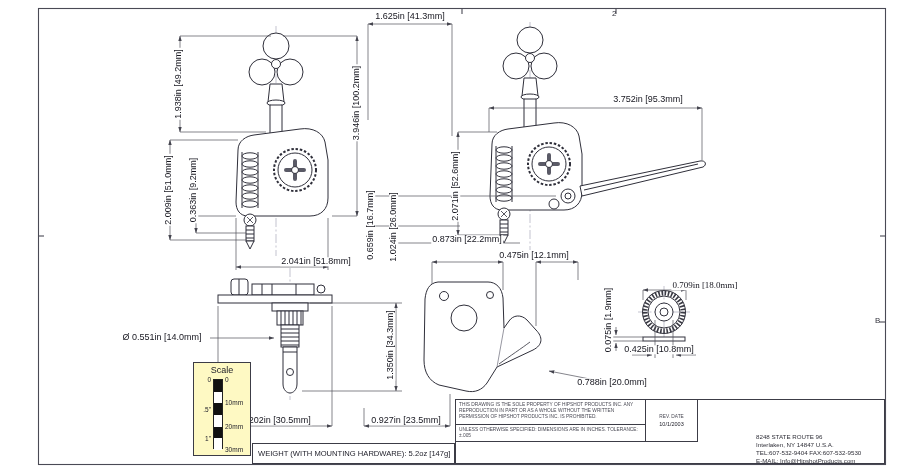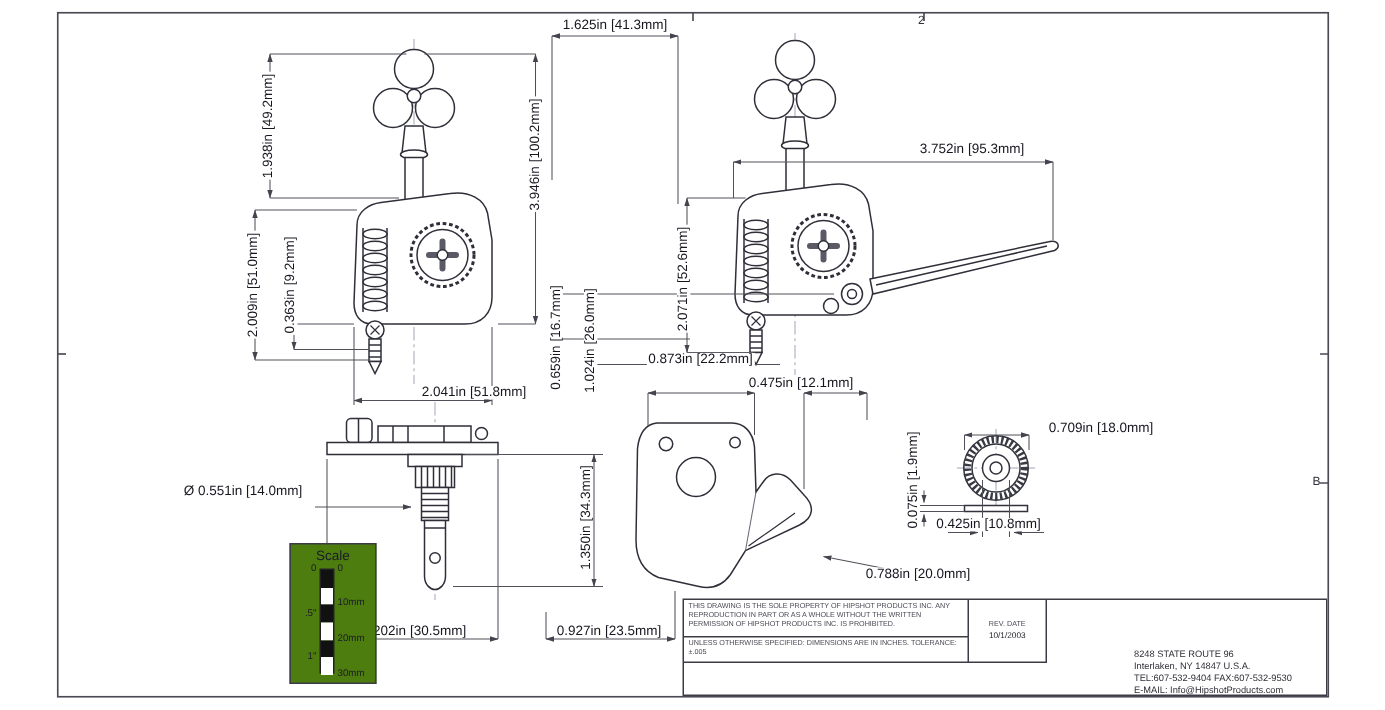--- a/index.html
+++ b/index.html
@@ -4,21 +4,21 @@
 <style>
   html,body{margin:0;padding:0;background:#fff;}
   .sheet{position:relative;width:923px;height:473px;background:#ffffff;overflow:hidden;
          font-family:"Liberation Sans",sans-serif;color:#1b1b26;}
   .sheet svg.linework{position:absolute;left:0;top:0;z-index:1;}
   .dim{position:absolute;z-index:3;transform:translate(-50%,-50%);font-size:9px;
        background:#fff;padding:0 1px;white-space:nowrap;color:#16161f;line-height:1.05;}
   .dim.rot{transform:translate(-50%,-50%) rotate(-90deg);}
   .zone{position:absolute;z-index:2;font-size:8px;color:#33333d;}
   .scalebox{position:absolute;left:193px;top:362px;width:56px;height:92px;z-index:3;
-            border:1px solid #3c3c46;background:#4d7c0f;}
+            border:1px solid #3c3c46;background:#fef9c3;}
   .scalebox .sc-title{position:absolute;left:0;top:2px;width:100%;text-align:center;font-size:9px;}
   .ruler{position:absolute;left:19px;top:16px;width:10px;height:70px;border:1px solid #222;box-sizing:border-box;}
   .ruler .seg{width:100%;height:11.66px;}
   .seg.b{background:#111;} .seg.w{background:#fff;}
   .sc-r{position:absolute;left:31px;font-size:6.5px;transform:translateY(-50%);white-space:nowrap;}
   .sc-l{position:absolute;left:2px;width:15px;text-align:right;font-size:6.5px;transform:translateY(-50%);white-space:nowrap;}
   .weightcell{position:absolute;left:252px;top:443px;width:203px;height:21px;z-index:3;
               border:1px solid #3c3c46;background:#fff;display:flex;align-items:center;
               padding-left:5px;box-sizing:border-box;font-size:7.6px;}
   .tblock{position:absolute;left:455px;top:399px;width:430px;height:65px;z-index:3;
@@ -242,48 +242,49 @@
   <div class="dim rot" style="left:357px;top:103px;">3.946in [100.2mm]</div>
   <div class="dim rot" style="left:169px;top:190px;">2.009in [51.0mm]</div>
   <div class="dim rot" style="left:194px;top:190px;">0.363in [9.2mm]</div>
   <div class="dim" style="left:276px;top:262px;margin-left:40px;">2.041in [51.8mm]</div>
   <div class="dim rot" style="left:371px;top:225px;">0.659in [16.7mm]</div>
   <div class="dim rot" style="left:394px;top:227px;">1.024in [26.0mm]</div>
   <div class="dim" style="left:648px;top:100px;">3.752in [95.3mm]</div>
   <div class="dim rot" style="left:456px;top:186px;">2.071in [52.6mm]</div>
   <div class="dim" style="left:467px;top:240px;">0.873in [22.2mm]</div>
   <div class="dim" style="left:534px;top:256px;">0.475in [12.1mm]</div>
-  <div class="dim" style="left:734px;top:286px;">0.709in [18.0mm]</div>
+  <div class="dim" style="left:705px;top:286px;font-family:Liberation Serif, serif;">0.709in [18.0mm]</div>
   <div class="dim rot" style="left:609px;top:320px;">0.075in [1.9mm]</div>
   <div class="dim" style="left:659px;top:350px;text-align:right;">0.425in [10.8mm]</div>
   <div class="dim" style="left:612px;top:383px;">0.788in [20.0mm]</div>
   <div class="dim rot" style="left:391px;top:345px;">1.350in [34.3mm]</div>
   <div class="dim" style="left:406px;top:421px;">0.927in [23.5mm]</div>
   <div class="dim" style="left:276px;top:421px;">1.202in [30.5mm]</div>
-  <div class="dim" style="left:162px;top:328px;">Ø 0.551in [14.0mm]</div>
+  <div class="dim" style="left:162px;top:338px;">Ø 0.551in [14.0mm]</div>
 
   <div class="scalebox">
     <div class="sc-title">Scale</div>
     <div class="ruler">
       <div class="seg b"></div>
         <div class="seg w"></div>
         <div class="seg b"></div>
       <div class="seg w"></div>
         <div class="seg b"></div>
         <div class="seg w"></div>
     </div>
     <div class="sc-r" style="top:16px;">0</div>
     <div class="sc-r" style="top:39px;">10mm</div>
     <div class="sc-r" style="top:63px;">20mm</div>
     <div class="sc-r" style="top:86px;">30mm</div>
     <div class="sc-l" style="top:16px;">0</div>
     <div class="sc-l" style="top:46px;">.5"</div>
     <div class="sc-l" style="top:75px;">1"</div>
   </div>
 
+  <div class="weightcell">WEIGHT (WITH MOUNTING HARDWARE): 5.2oz [147g]</div>
 
   <div class="tblock">
     <div class="tb-cell tb-legal">THIS DRAWING IS THE SOLE PROPERTY OF HIPSHOT PRODUCTS INC. ANY REPRODUCTION IN PART OR AS A WHOLE WITHOUT THE WRITTEN PERMISSION OF HIPSHOT PRODUCTS INC. IS PROHIBITED.</div>
     <div class="tb-cell tb-spec">UNLESS OTHERWISE SPECIFIED: DIMENSIONS ARE IN INCHES. TOLERANCE: ±.005</div>
     <div class="tb-cell tb-rev">
       <div class="lbl">REV. DATE</div>
       <div class="val">10/1/2003</div>
     </div>
     <div class="tb-cell tb-address">
       <div>8248 STATE ROUTE 96</div>

